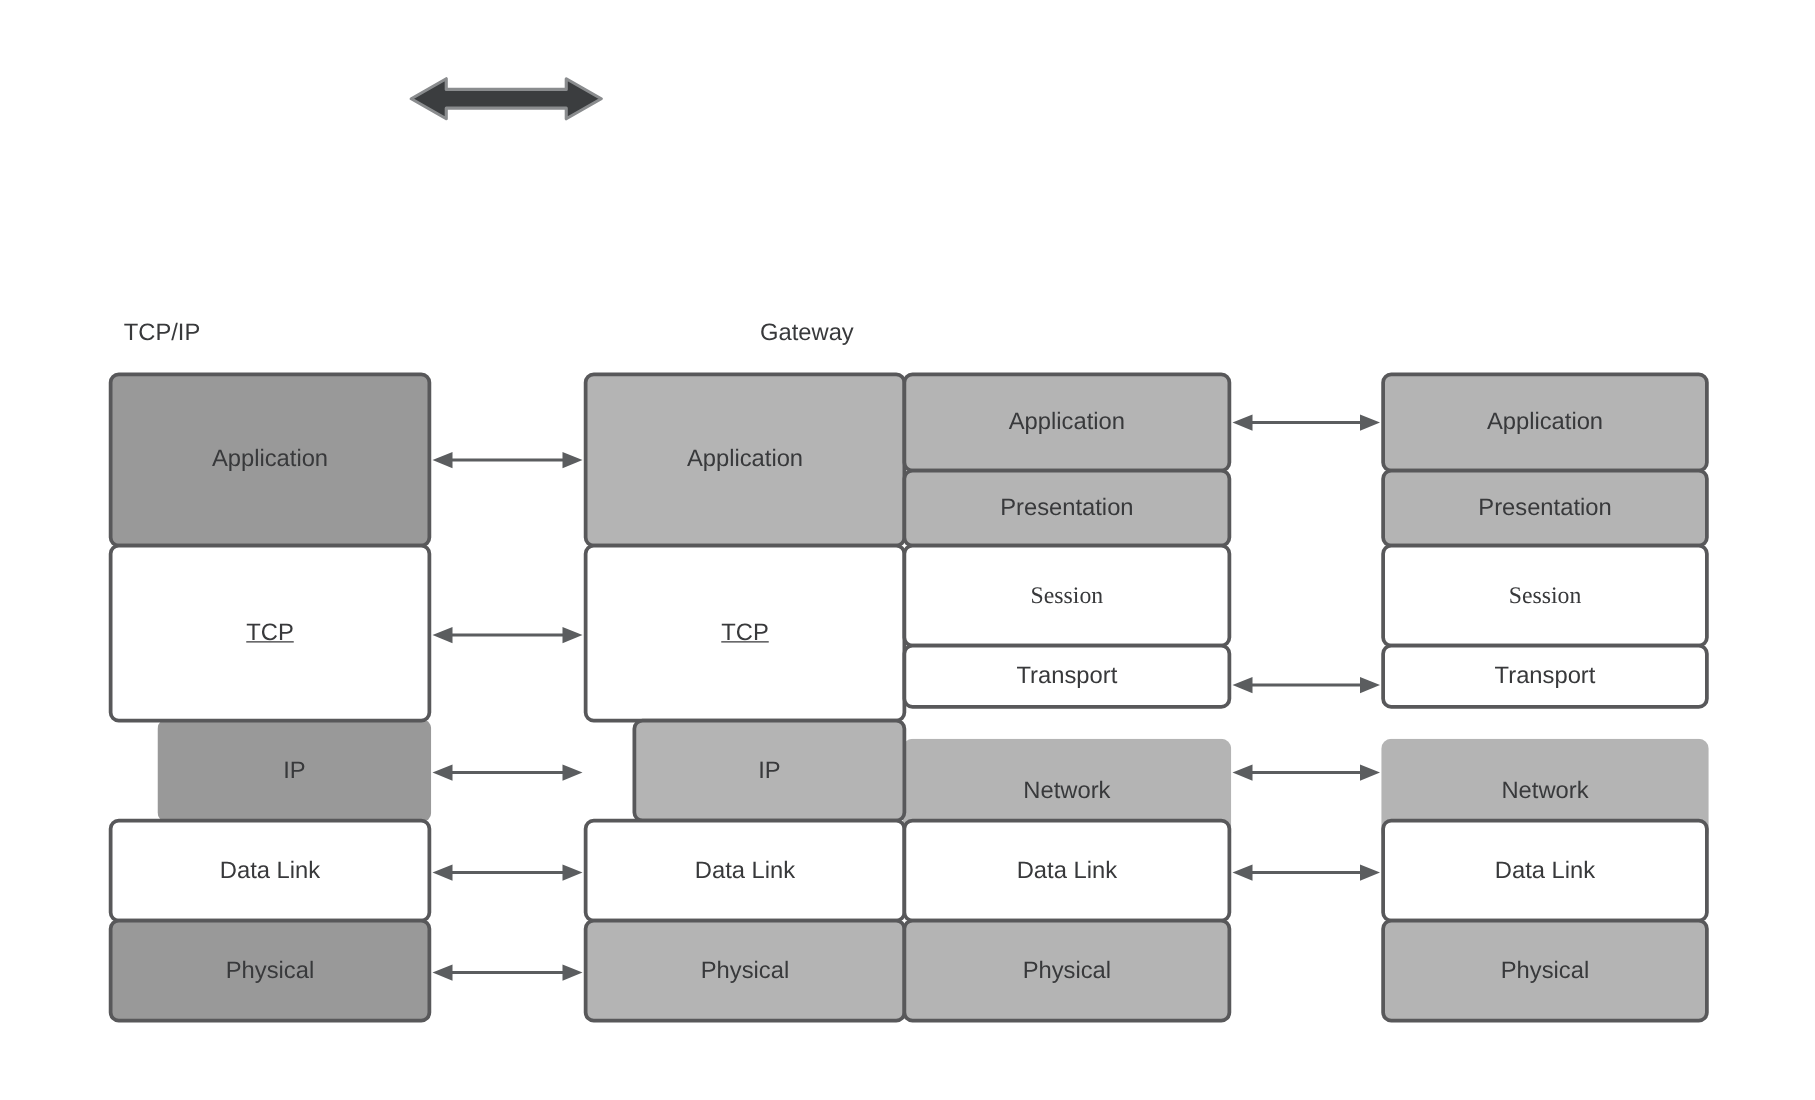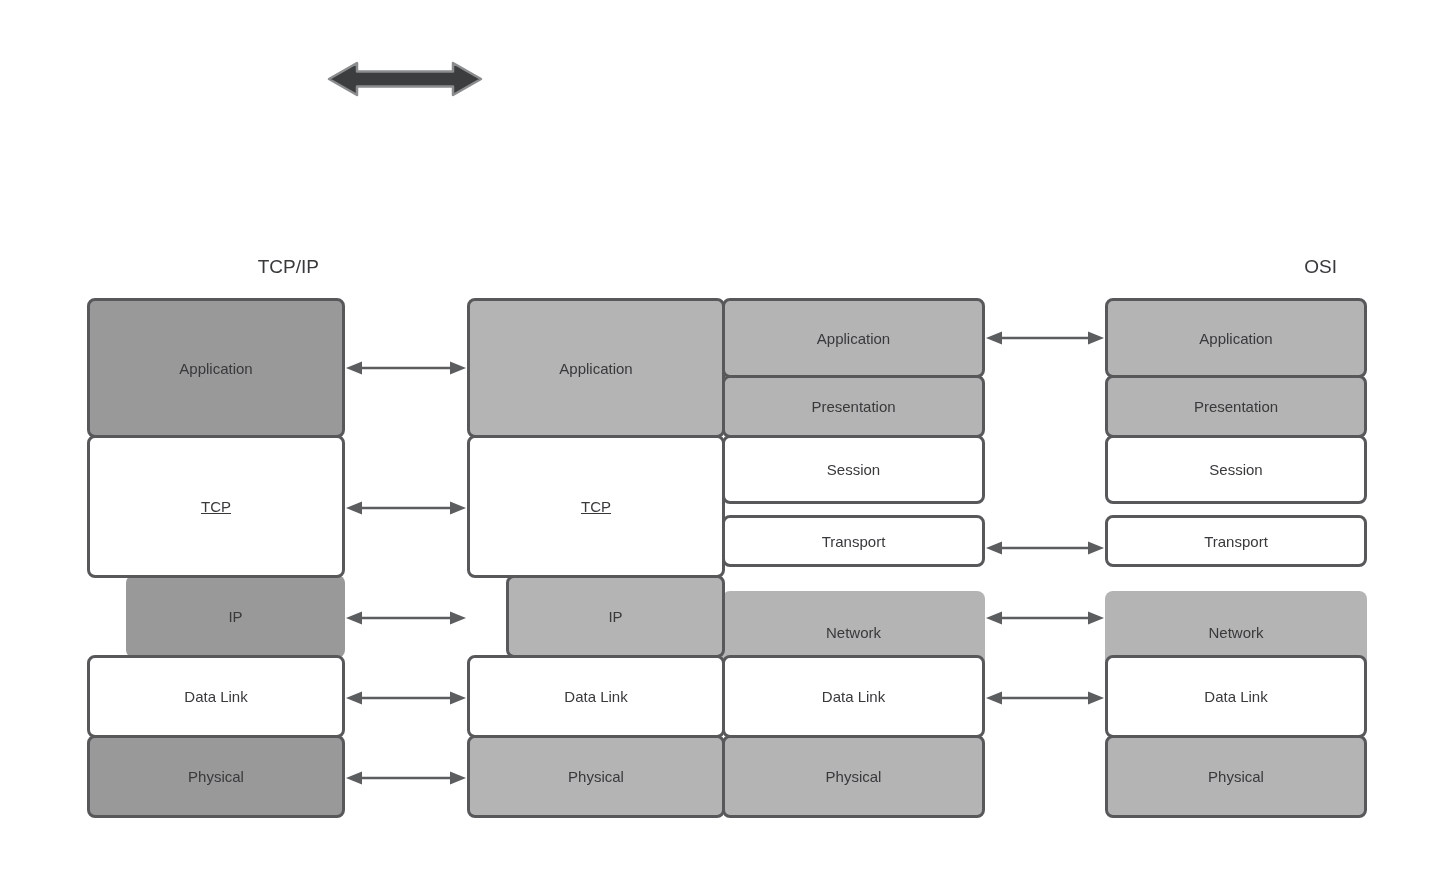--- a/index.html
+++ b/index.html
@@ -20,21 +20,21 @@
     position: absolute;
     left: 327px; top: 60px;
     width: 156px; height: 38px;
   }
   .col-title {
     position: absolute;
     top: 255px;
     width: 220px;
     height: 24px;
     line-height: 24px;
-    text-align: right;
+    text-align: left;
     font-size: 19px;
     color: var(--c-title-text, #38393b);
     white-space: nowrap;
   }
   #title-tcpip  { left: 99px;  }
   #title-gateway{ left: 608px; }
   #title-osi    { left: 1117px;}
   .stack {
     position: absolute;
     top: 298px;
@@ -47,38 +47,38 @@
   .row {
     position: absolute;
     left: 0; right: 0;
     z-index: 2;
     display: flex;
     align-items: center;
     justify-content: center;
     border: 3px solid var(--c-box-border, #58585a);
     border-radius: 8px;
     background-clip: border-box;
-    font-size: 15px;
+    font-size: 19px;
     color: var(--c-label-text, #38393b);
     white-space: nowrap;
   }
   .row[data-tone="dark"]  { background-color: var(--c-fill-dark, #999999); }
   .row[data-tone="light"] { background-color: var(--c-fill-light, #b4b4b4); }
   .row[data-tone="white"] { background-color: var(--c-fill-white, #ffffff); }
   .row[data-frame="none"] { border-color: transparent; z-index: 1; }
   
   .r5-0 { top: 0;     height: 140px; }
   .r5-1 { top: 137px; height: 143px; text-decoration: underline; }
   .r5-2 { top: 277px; height: 83px; margin-left: 39px;  }
   .r5-3 { top: 357px; height: 83px;  }
   .r5-4 { top: 437px; height: 83px;  }
   
   .r7-0 { top: 0;     height: 80px; }
   .r7-1 { top: 77px;  height: 63px; }
-  .r7-2 { top: 137px; height: 69px; }
+  .r7-2 { top: 137px; height: 83px; font-family: Liberation Serif, serif; }
   .r7-3 { top: 217px; height: 52px; }
   .r7-4 { top: 277px; height: 83px; margin-top: 16px; }
   .r7-5 { top: 357px; height: 83px; }
   .r7-6 { top: 437px; height: 83px; }
   .connector-layer {
     position: absolute;
     left: 0; top: 0;
     width: 1452px; height: 880px;
     pointer-events: none;
     z-index: 5;
@@ -87,21 +87,21 @@
 </head>
 <body>
 
 <div class="canvas">
 
   <svg class="top-arrow" viewBox="0 0 156 38">
     <polygon points="2,19 30,3 30,11.5 126,11.5 126,3 154,19 126,35 126,26.5 30,26.5 30,35" style="fill:var(--c-thick-arrow-fill,#3b3d3f); stroke:var(--c-thick-arrow-stroke,#8a8c8e); stroke-width:2.5;" stroke-linejoin="round"></polygon>
   </svg>
 
   <div class="col-title" id="title-tcpip">TCP/IP</div>
-  <div class="col-title" id="title-osi">OSI</div>
+  <div class="col-title" id="title-gateway">Gateway</div>
 
   <div class="stack s5" id="stack-tcpip">
     <div class="row r5-0" data-tone="dark" data-frame="solid">Application</div>
     <div class="row r5-1" data-tone="white" data-frame="solid">TCP</div>
     <div class="row r5-2" data-tone="dark" data-frame="none">IP</div>
     <div class="row r5-3" data-tone="white" data-frame="solid">Data Link</div>
     <div class="row r5-4" data-tone="dark" data-frame="solid">Physical</div>
   </div>
 
   <div class="stack s5" id="stack-gateway-left">

